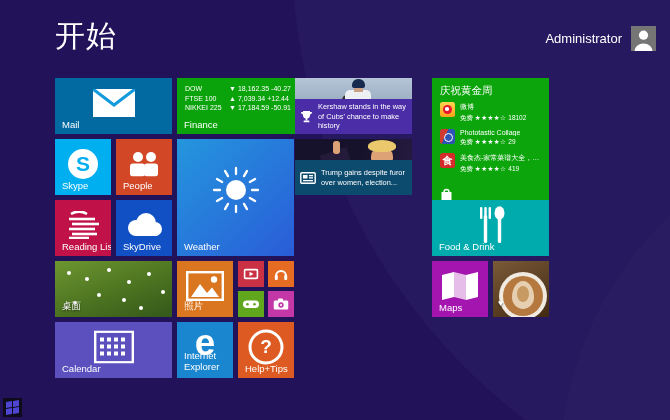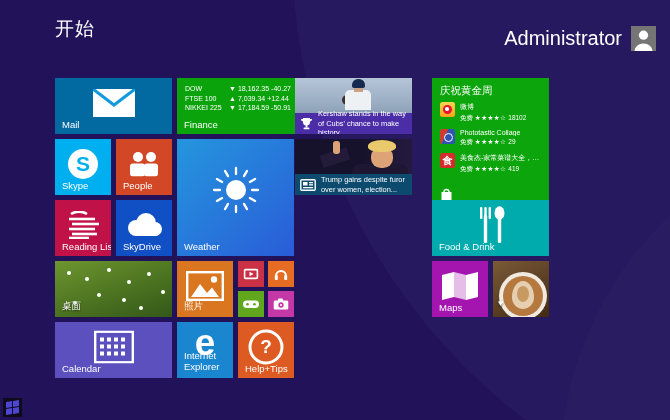--- a/index.html
+++ b/index.html
@@ -1,37 +1,37 @@
 <!DOCTYPE html>
 <html><head>
 <meta charset="utf-8">
 <style>
   html,body{margin:0;padding:0}
   body{width:670px;height:420px;background:#1f1155;font-family:"Liberation Sans",sans-serif;color:#fff;position:relative}
   .screen{position:absolute;inset:0;width:670px;height:420px;overflow:hidden;background:#21125a}
   .bgc{position:absolute;border-radius:50%;background:rgba(255,255,255,0.03)}
   .bgc1{left:292px;top:-640px;width:1180px;height:1180px}
   .bgc2{left:560px;top:120px;width:700px;height:700px;background:rgba(255,255,255,0.015)}
-  .start-title{position:absolute;left:55px;top:16px;font-size:19px;font-weight:300;letter-spacing:1px}
+  .start-title{position:absolute;left:55px;top:16px;font-size:30px;font-weight:300;letter-spacing:1px}
   .user{position:absolute;top:26px;right:14px;display:flex;align-items:center;gap:9px}
-  .user-name{font-size:20px}
+  .user-name{font-size:13px}
   .avatar{width:25px;height:25px;background:#757575;display:block}
   .tile{position:absolute;cursor:pointer;overflow:hidden}
   .tlabel{position:absolute;left:7px;bottom:4px;font-size:9.5px;z-index:3;white-space:nowrap}
   .tlabel.wrap{white-space:normal;width:44px;line-height:1.15;bottom:5px}
   .cicon{position:absolute;left:50%;top:44%;transform:translate(-50%,-50%);z-index:2;display:flex}
   .cicon.mid{top:50%}
   
   .stocks{position:absolute;left:8px;top:7px;right:4px;font-size:7px}
   .srow{display:flex;margin-bottom:2.5px;white-space:nowrap}
   .sname{width:44px;flex:0 0 auto}
   .squote span{margin-right:2px}
   
   .photo{position:absolute;inset:0}
-  .banner{position:absolute;left:0;right:0;bottom:0;height:21px;display:flex;align-items:center;gap:5px;padding:0 5px;z-index:3}
+  .banner{position:absolute;left:0;right:0;bottom:0;height:35px;display:flex;align-items:center;gap:5px;padding:0 5px;z-index:3}
   .banner-purple{background:#4b2da8}
   .banner-red{background:#0c4a6e}
   .btext{font-size:7.4px;line-height:1.3}
   .bicon{flex:0 0 auto;display:flex}
   .photo-kershaw{background:linear-gradient(180deg,#b6c5d8 0%,#93a7bc 55%,#6e8499 100%)}
   .k-cap{position:absolute;left:57px;top:1px;width:13px;height:9px;border-radius:6px 6px 2px 2px;background:#16294e}
   .k-head{position:absolute;left:59px;top:7px;width:9px;height:7px;background:#caa184}
   .k-body{position:absolute;left:50px;top:12px;width:26px;height:20px;border-radius:5px 5px 0 0;background:#edf1f4}
   .k-glove{position:absolute;left:47px;top:17px;width:10px;height:10px;border-radius:50%;background:#39302a}
   .photo-trump{background:linear-gradient(100deg,#17122b 55%,#261b42 100%)}

